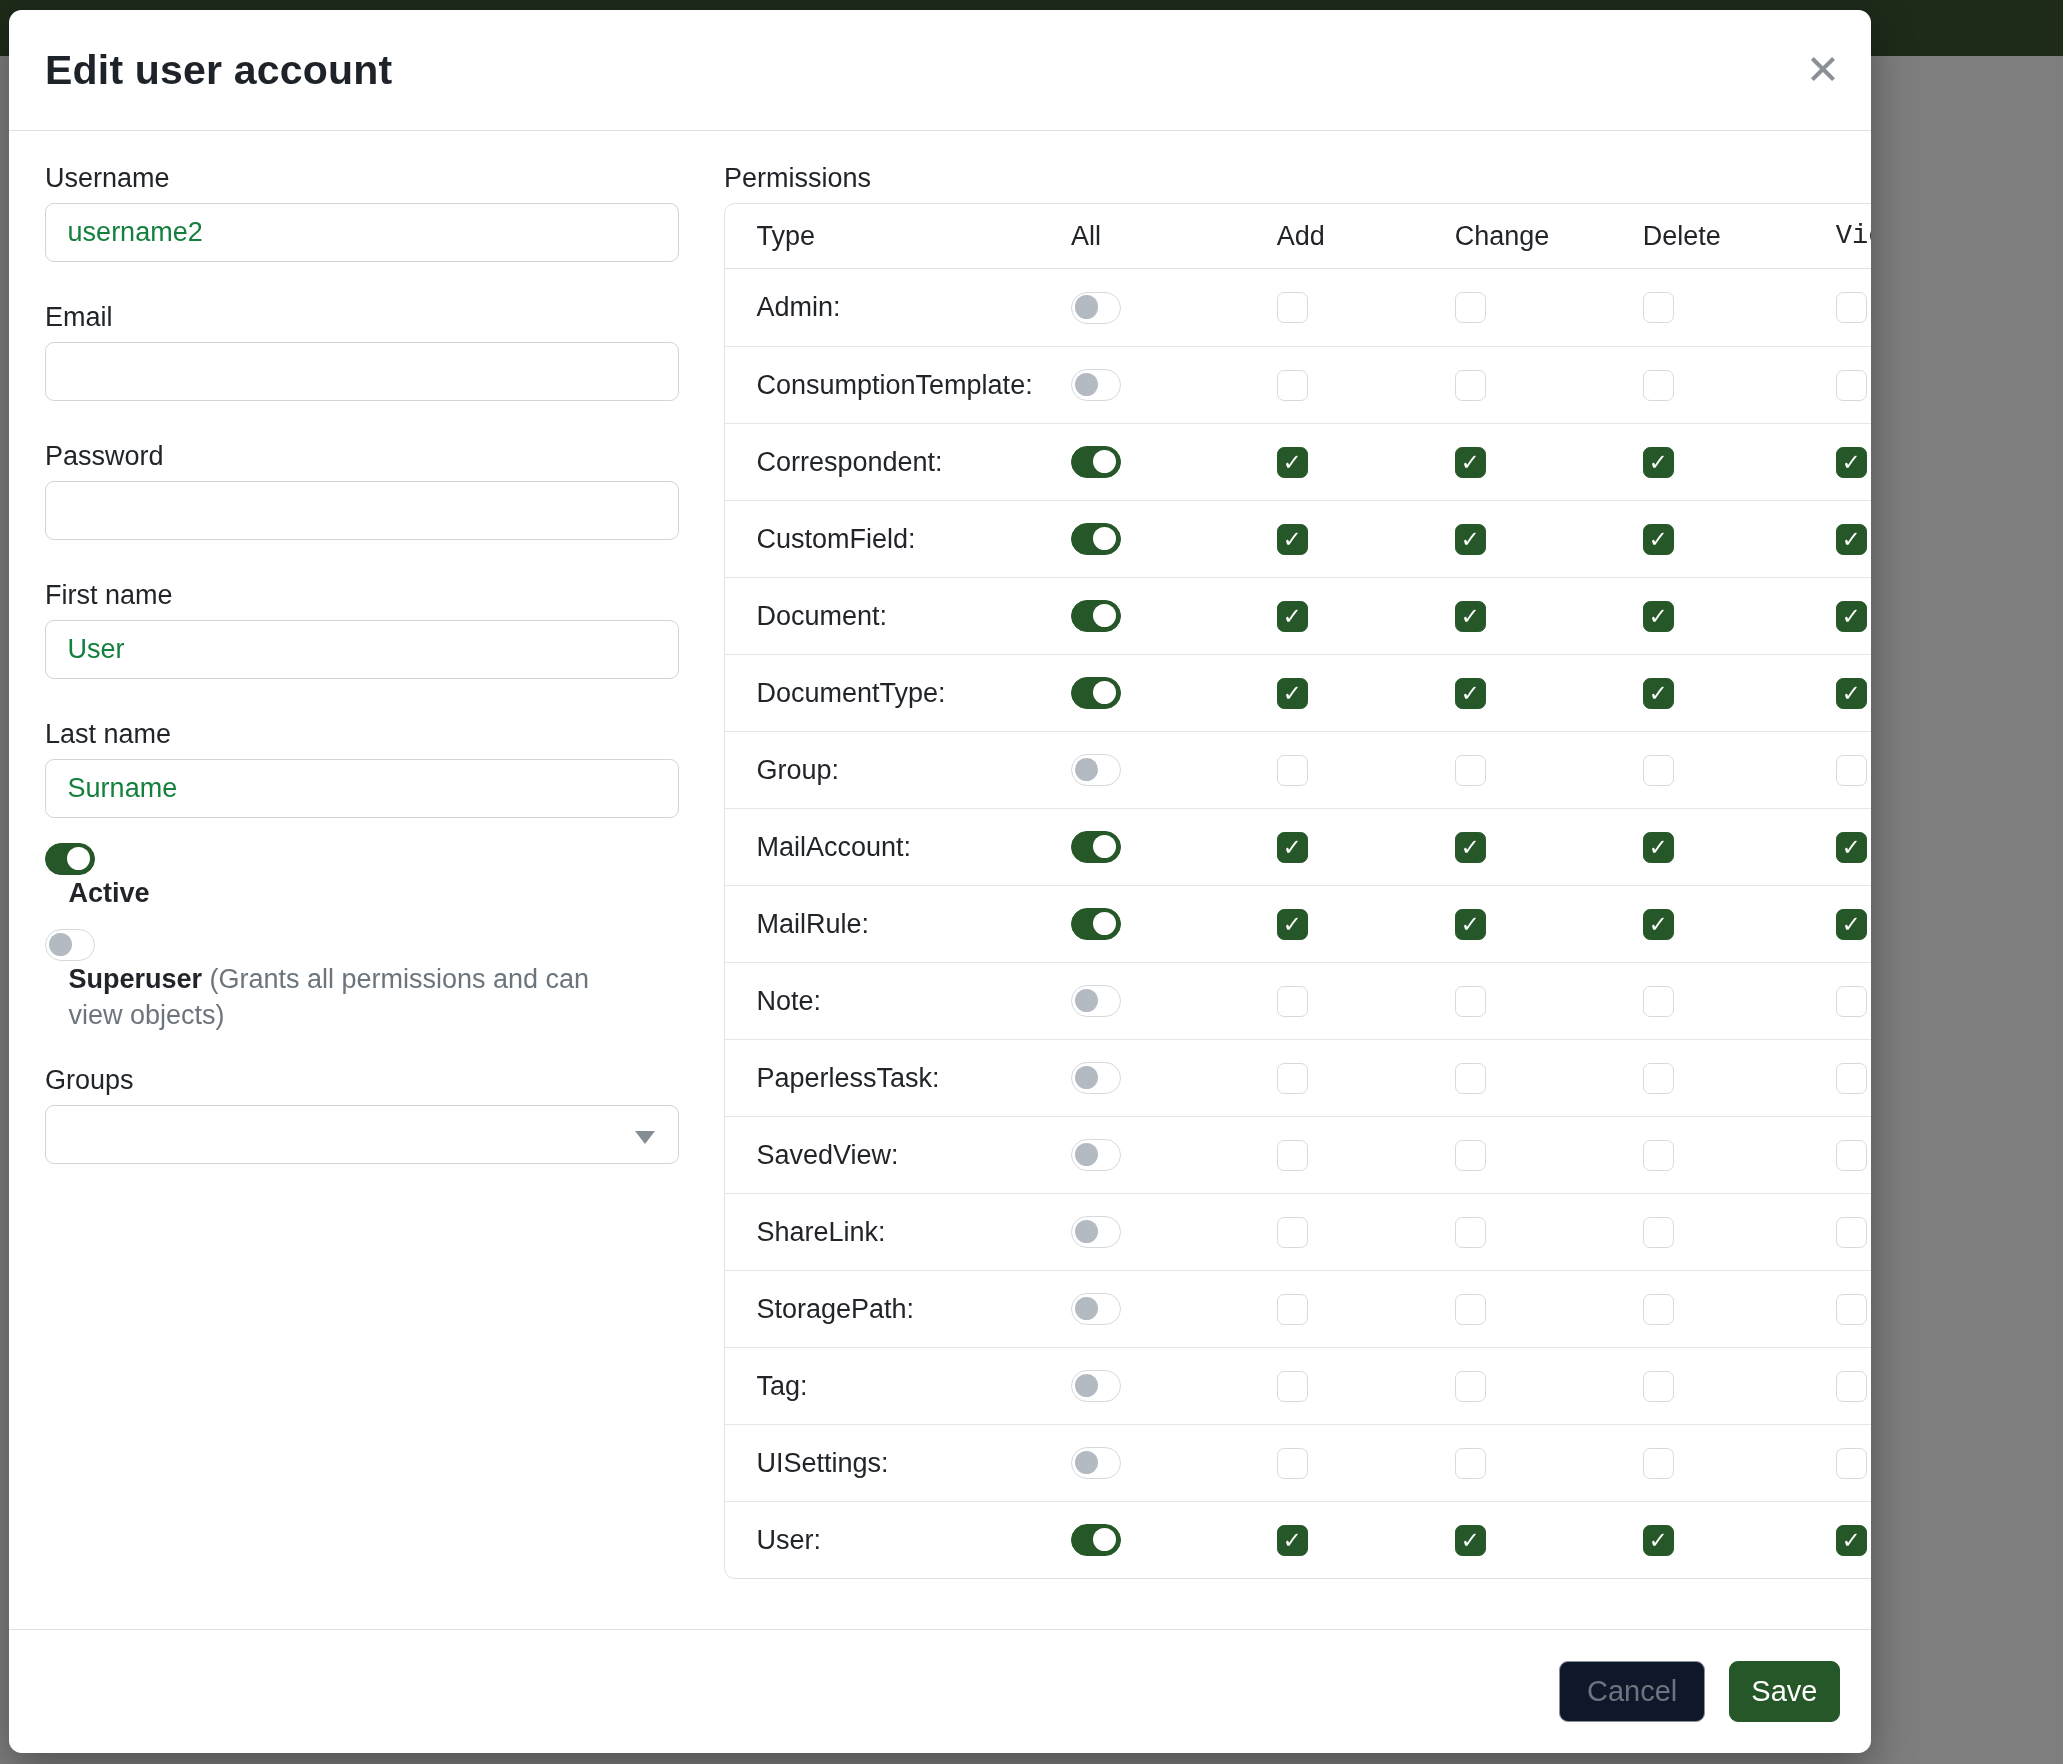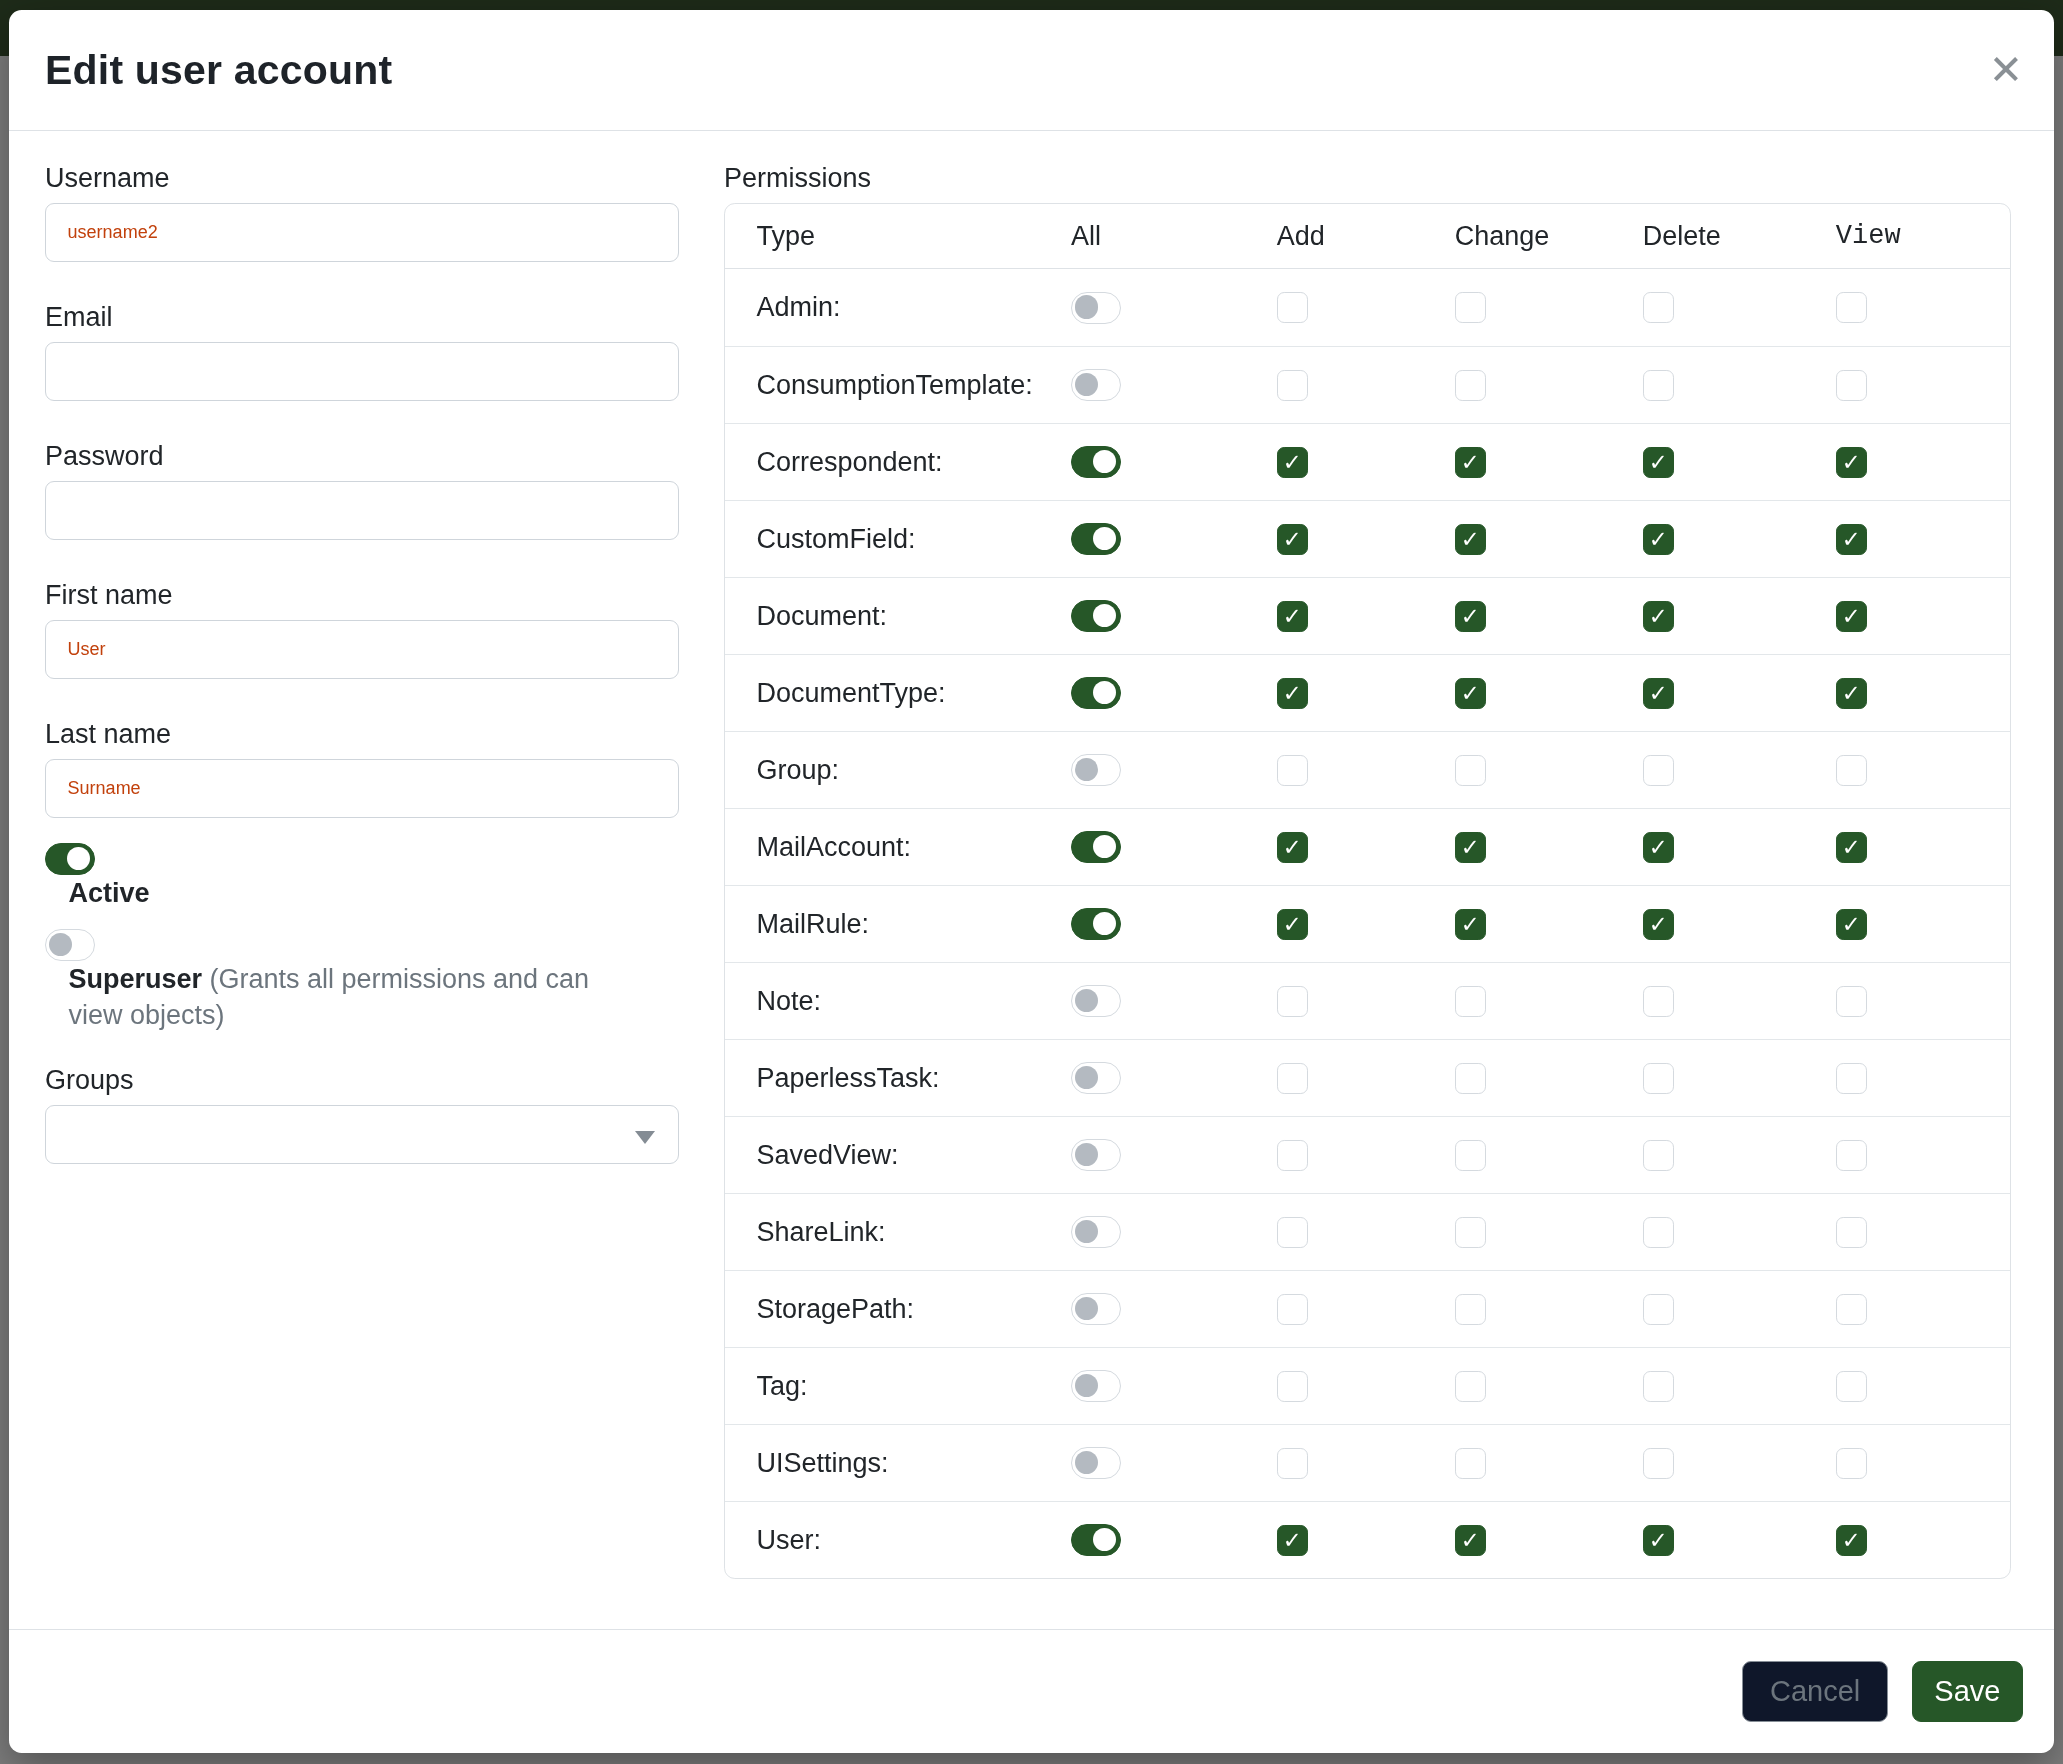--- a/index.html
+++ b/index.html
@@ -11,21 +11,21 @@
     background: #7e7e7e;
     color: #212529;
   }
   
   .backdrop-navbar {
     position: absolute; top: 0; left: 0; right: 0; height: 56px;
     background: #1e2b19;
   }
   
   .modal {
-    position: absolute; left: 9px; top: 10px; width: 2045px; height: 1743px;
+    position: absolute; left: 9px; top: 10px; width: 1862px; height: 1743px;
     background: #ffffff;
     border-radius: 12.6px;
     box-shadow: 0 14.4px 43px rgba(0,0,0,.35);
     display: flex; flex-direction: column;
   }
   .modal-header {
     flex: 0 0 121px;
     display: flex; align-items: center;
     padding: 0 32px 0 36px;
     border-bottom: 1.8px solid #dee2e6;
@@ -51,21 +51,21 @@
     gap: 23.4px; padding: 0 31px;
   }
   
   .form-col { flex: 0 0 634px; }
   .perm-col { flex: 1 1 auto; margin-left: 45px; padding-right: 16px; }
   .flabel { display: block; font-size: 27px; color: #212529; margin-bottom: 9px; }
   .fgroup { margin-bottom: 40px; }
   .tinput {
     width: 100%; height: 59px;
     border: 1.8px solid #cfd5db; border-radius: 9px;
-    font-size: 18px; color: #c2410c; padding: 0 21.6px;
+    font-size: 27px; color: #15803d; padding: 0 21.6px;
     font-family: inherit; background: #fff; outline: none;
   }
   .select-box {
     position: relative; width: 100%; height: 59px;
     border: 1.8px solid #cfd5db; border-radius: 9px; background: #fff;
     cursor: pointer;
   }
   .caret {
     position: absolute; right: 23.4px; top: 25px;
     width: 0; height: 0;

